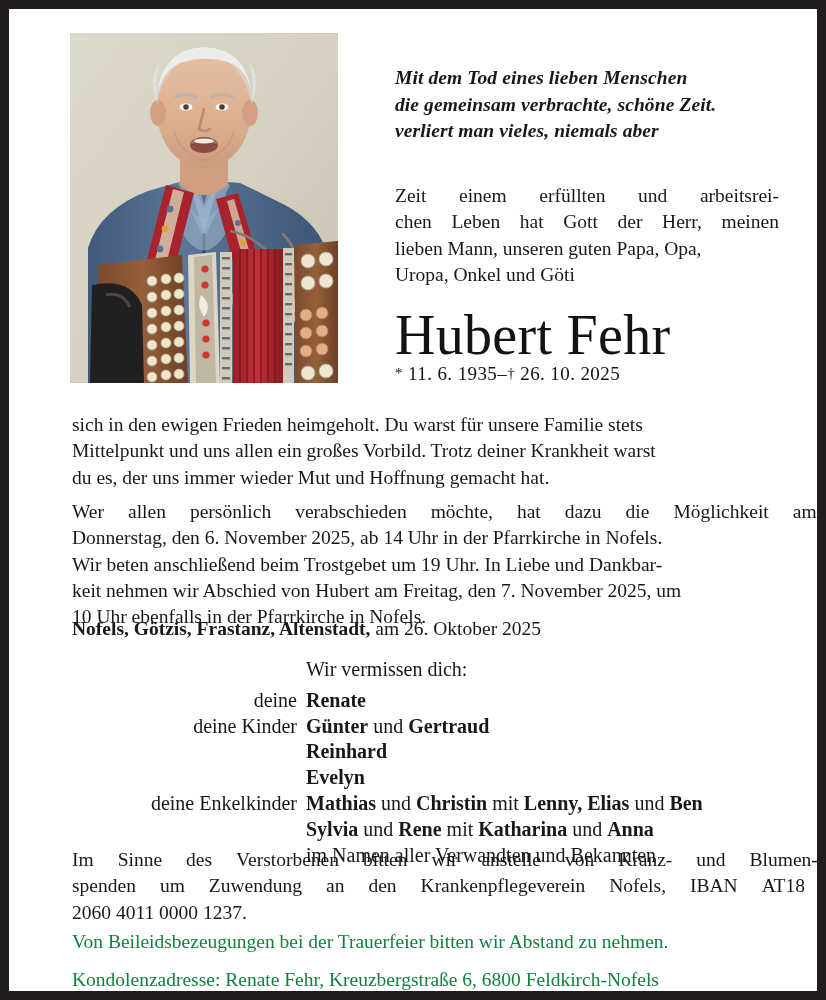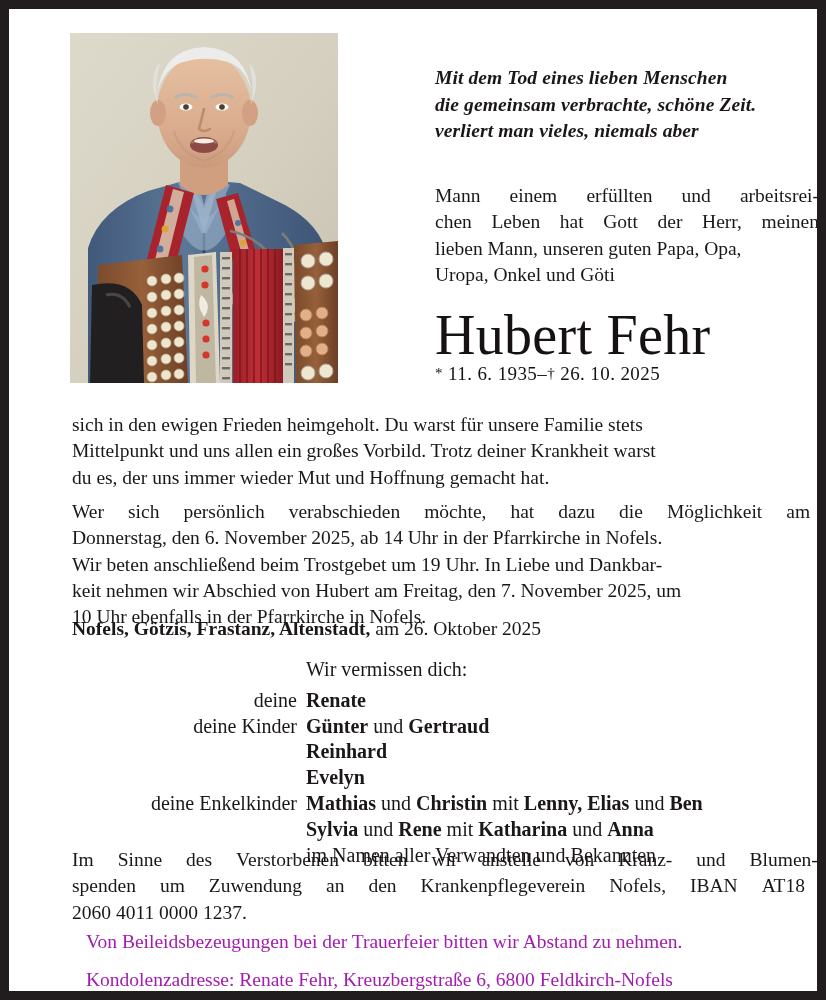--- a/index.html
+++ b/index.html
@@ -47,21 +47,20 @@
     background: #cfc9bb;
     overflow: hidden;
   }
   .photo svg { display: block; width: 100%; height: 100%; }
 
   .right-col {
     position: absolute;
     left: 386px;
     top: 0;
     width: 384px;
-    margin-left: 40px;
   }
 
   .quote {
     font-style: italic;
     font-weight: 600;
     font-size: 19.5px;
     line-height: 26.5px;
     color: #1b1718;
     padding-top: 56px;
     letter-spacing: 0.1px;
@@ -167,24 +166,24 @@
   .fam-foot {
     margin-left: 234px;
     white-space: nowrap;
   }
 
   
   #para-3 { top: 838px; }
 
   .single-line {
     position: absolute;
-    left: 77px;
+    left: 63px;
     font-size: 19.5px;
     line-height: 26.3px;
-    color: #a21caf;
+    color: #15803d;
     white-space: nowrap;
   }
   #line-condolence-note { top: 920px; }
   #line-condolence-address { top: 958px; }
 </style>
 </head>
 <body>
 
 <div id="notice">
  <div class="inner">
@@ -398,21 +397,21 @@
     <div class="right-col">
 
       <div class="quote">
         <span class="ln">Mit dem Tod eines lieben Menschen</span>
         <span class="ln">die gemeinsam verbrachte, schöne Zeit.</span>
         <span class="ln">verliert man vieles, niemals aber</span>
       </div>
 
       <div class="intro">
         <span class="ln just">
-          <span>Mann</span>
+          <span>Zeit</span>
               <span>einem</span>
               <span>erfüllten</span>
               <span>und</span>
               <span>arbeitsrei-</span>
         </span>
         <span class="ln just">
           <span>chen</span>
               <span>Leben</span>
               <span>hat</span>
               <span>Gott</span>
@@ -436,21 +435,21 @@
 
   <div class="body-block" id="para-1">
     <span class="ln">sich in den ewigen Frieden heimgeholt. Du warst für unsere Familie stets</span>
     <span class="ln">Mittelpunkt und uns allen ein großes Vorbild. Trotz deiner Krankheit warst</span>
     <span class="ln">du es, der uns immer wieder Mut und Hoffnung gemacht hat.</span>
   </div>
 
   <div class="body-block" id="para-2">
     <span class="ln just">
       <span>Wer</span>
-          <span>sich</span>
+          <span>allen</span>
           <span>persönlich</span>
           <span>verabschieden</span>
           <span>möchte,</span>
           <span>hat</span>
           <span>dazu</span>
           <span>die</span>
           <span>Möglichkeit</span>
           <span>am</span>
     </span>
     <span class="ln">Donnerstag, den 6. November 2025, ab 14 Uhr in der Pfarrkirche in Nofels.</span>

